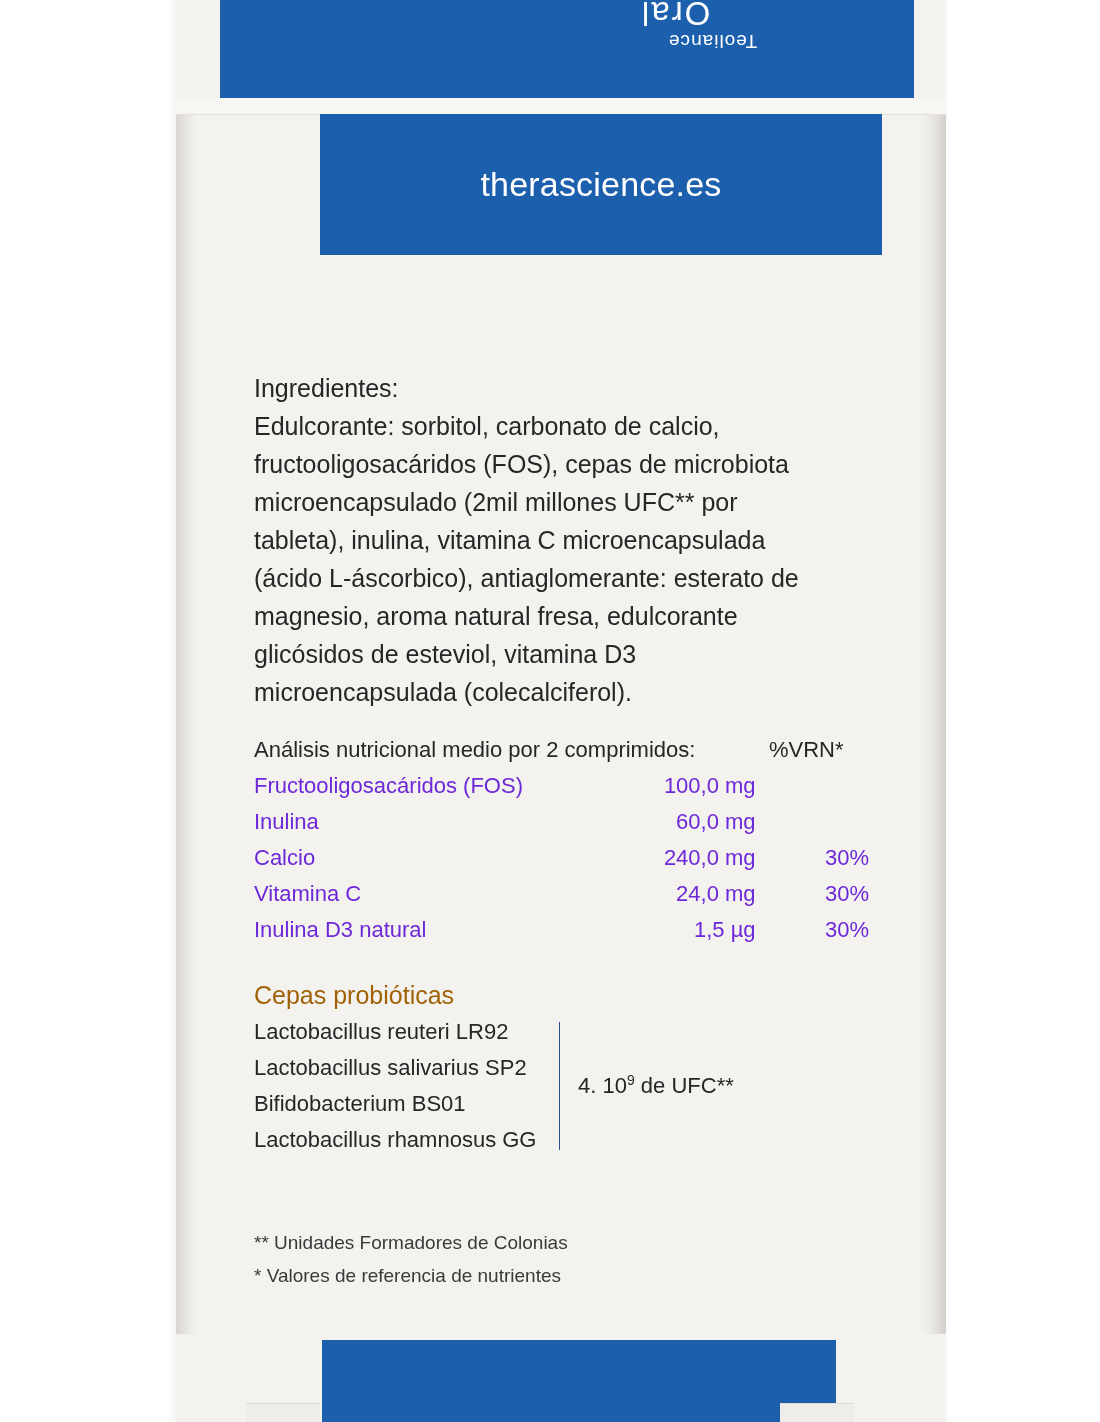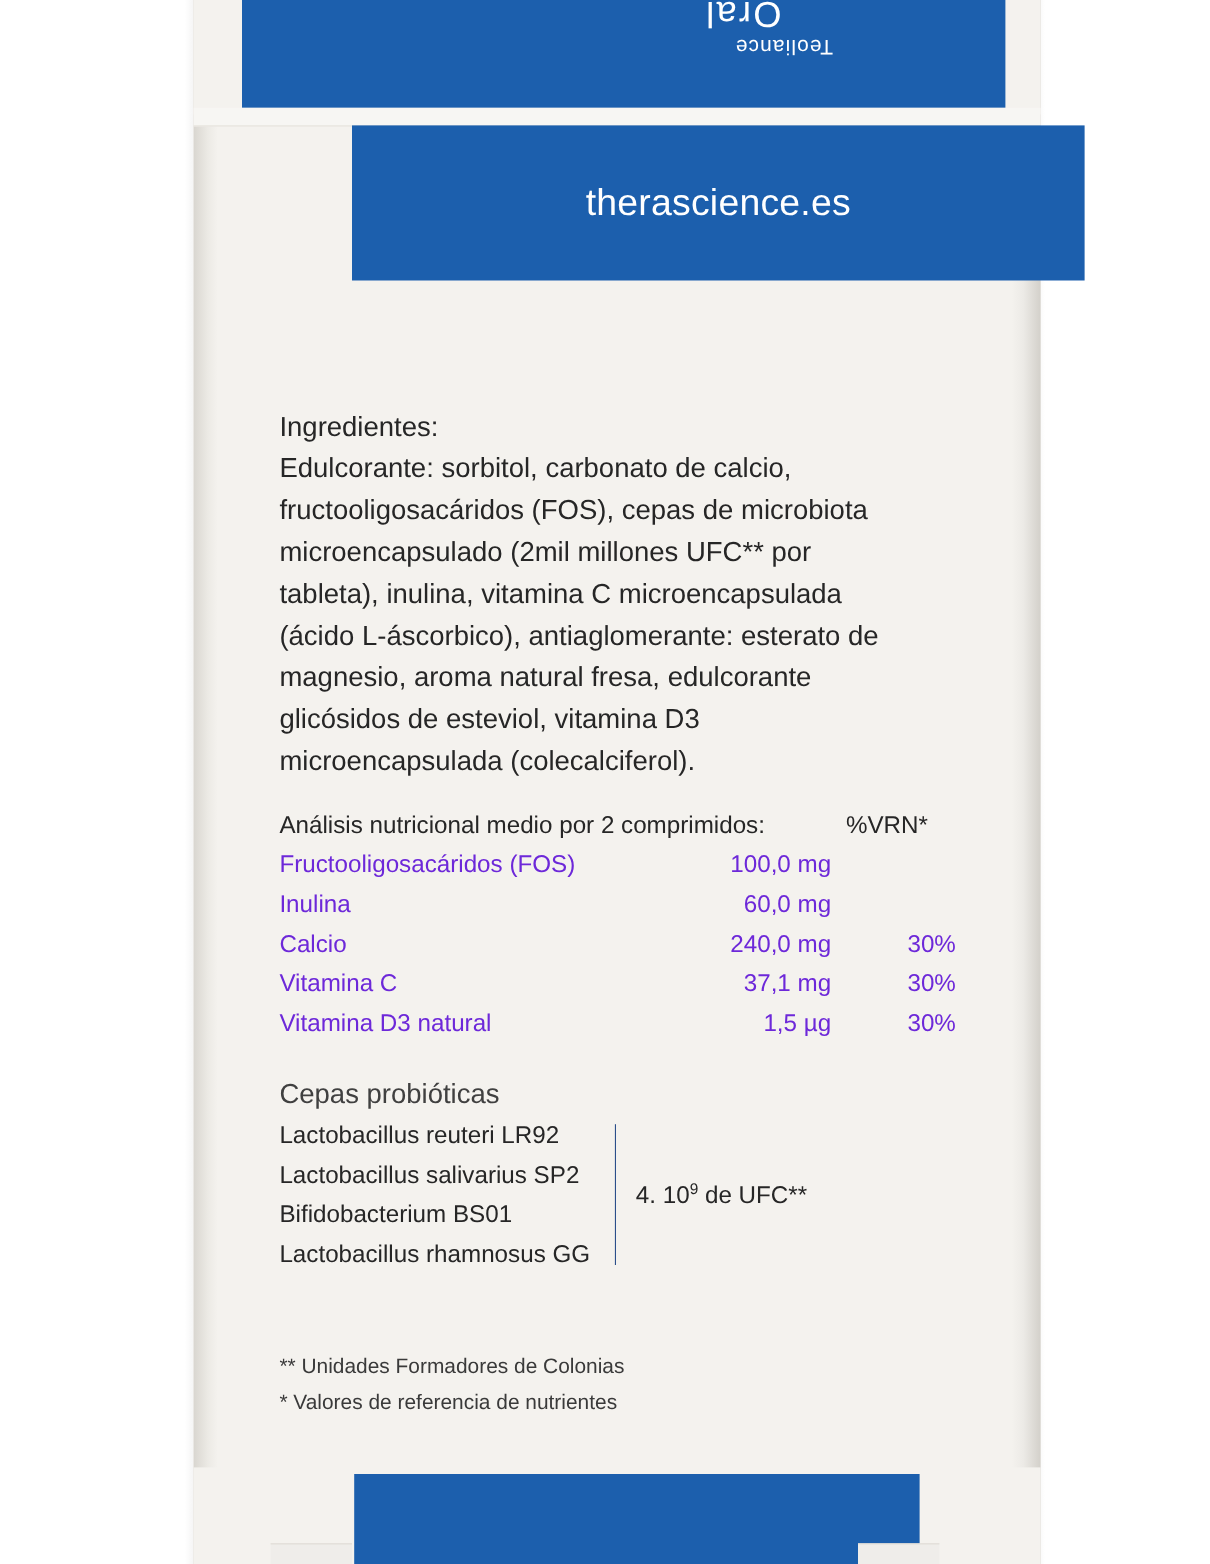--- a/index.html
+++ b/index.html
@@ -98,21 +98,21 @@
     height: 16px;
     background: #f7f6f3;
     border-bottom: 1px solid #e3e0da;
   }
 
   
   #header-band {
     position: absolute;
     left: 144px;
     top: 114px;
-    width: 666px;
+    width: 562px;
     height: 141px;
     background: #1c5fad;
     display: flex;
     align-items: center;
     justify-content: center;
   }
   #site-url {
     color: #ffffff;
     font-size: 34px;
     letter-spacing: 0.2px;
@@ -168,21 +168,21 @@
   .nutri-vrn { width: 100px; text-align: right; }
 
   
   #strains-block {
     margin-top: 28px;
     position: relative;
   }
   #strains-title {
     font-size: 25px;
     line-height: 38px;
-    color: #404040;
+    color: #a16207;
   }
   #strains-body {
     display: flex;
     margin-top: 0;
   }
   #strains-list {
     width: 305px;
   }
   .strain-item {
     font-size: 22px;
@@ -306,25 +306,25 @@
           <div class="nutri-amount">60,0 mg</div>
           <div class="nutri-vrn"></div>
         </div>
         <div class="nutri-row">
           <div class="nutri-name">Calcio</div>
           <div class="nutri-amount">240,0 mg</div>
           <div class="nutri-vrn">30%</div>
         </div>
         <div class="nutri-row">
           <div class="nutri-name">Vitamina C</div>
-          <div class="nutri-amount">37,1 mg</div>
+          <div class="nutri-amount">24,0 mg</div>
           <div class="nutri-vrn">30%</div>
         </div>
         <div class="nutri-row">
-          <div class="nutri-name">Vitamina D3 natural</div>
+          <div class="nutri-name">Inulina D3 natural</div>
           <div class="nutri-amount">1,5 µg</div>
           <div class="nutri-vrn">30%</div>
         </div>
       </div>
 
       <div id="strains-block">
         <div id="strains-title">Cepas probióticas</div>
         <div id="strains-body">
           <div id="strains-list">
             <div class="strain-item">Lactobacillus reuteri LR92</div>

